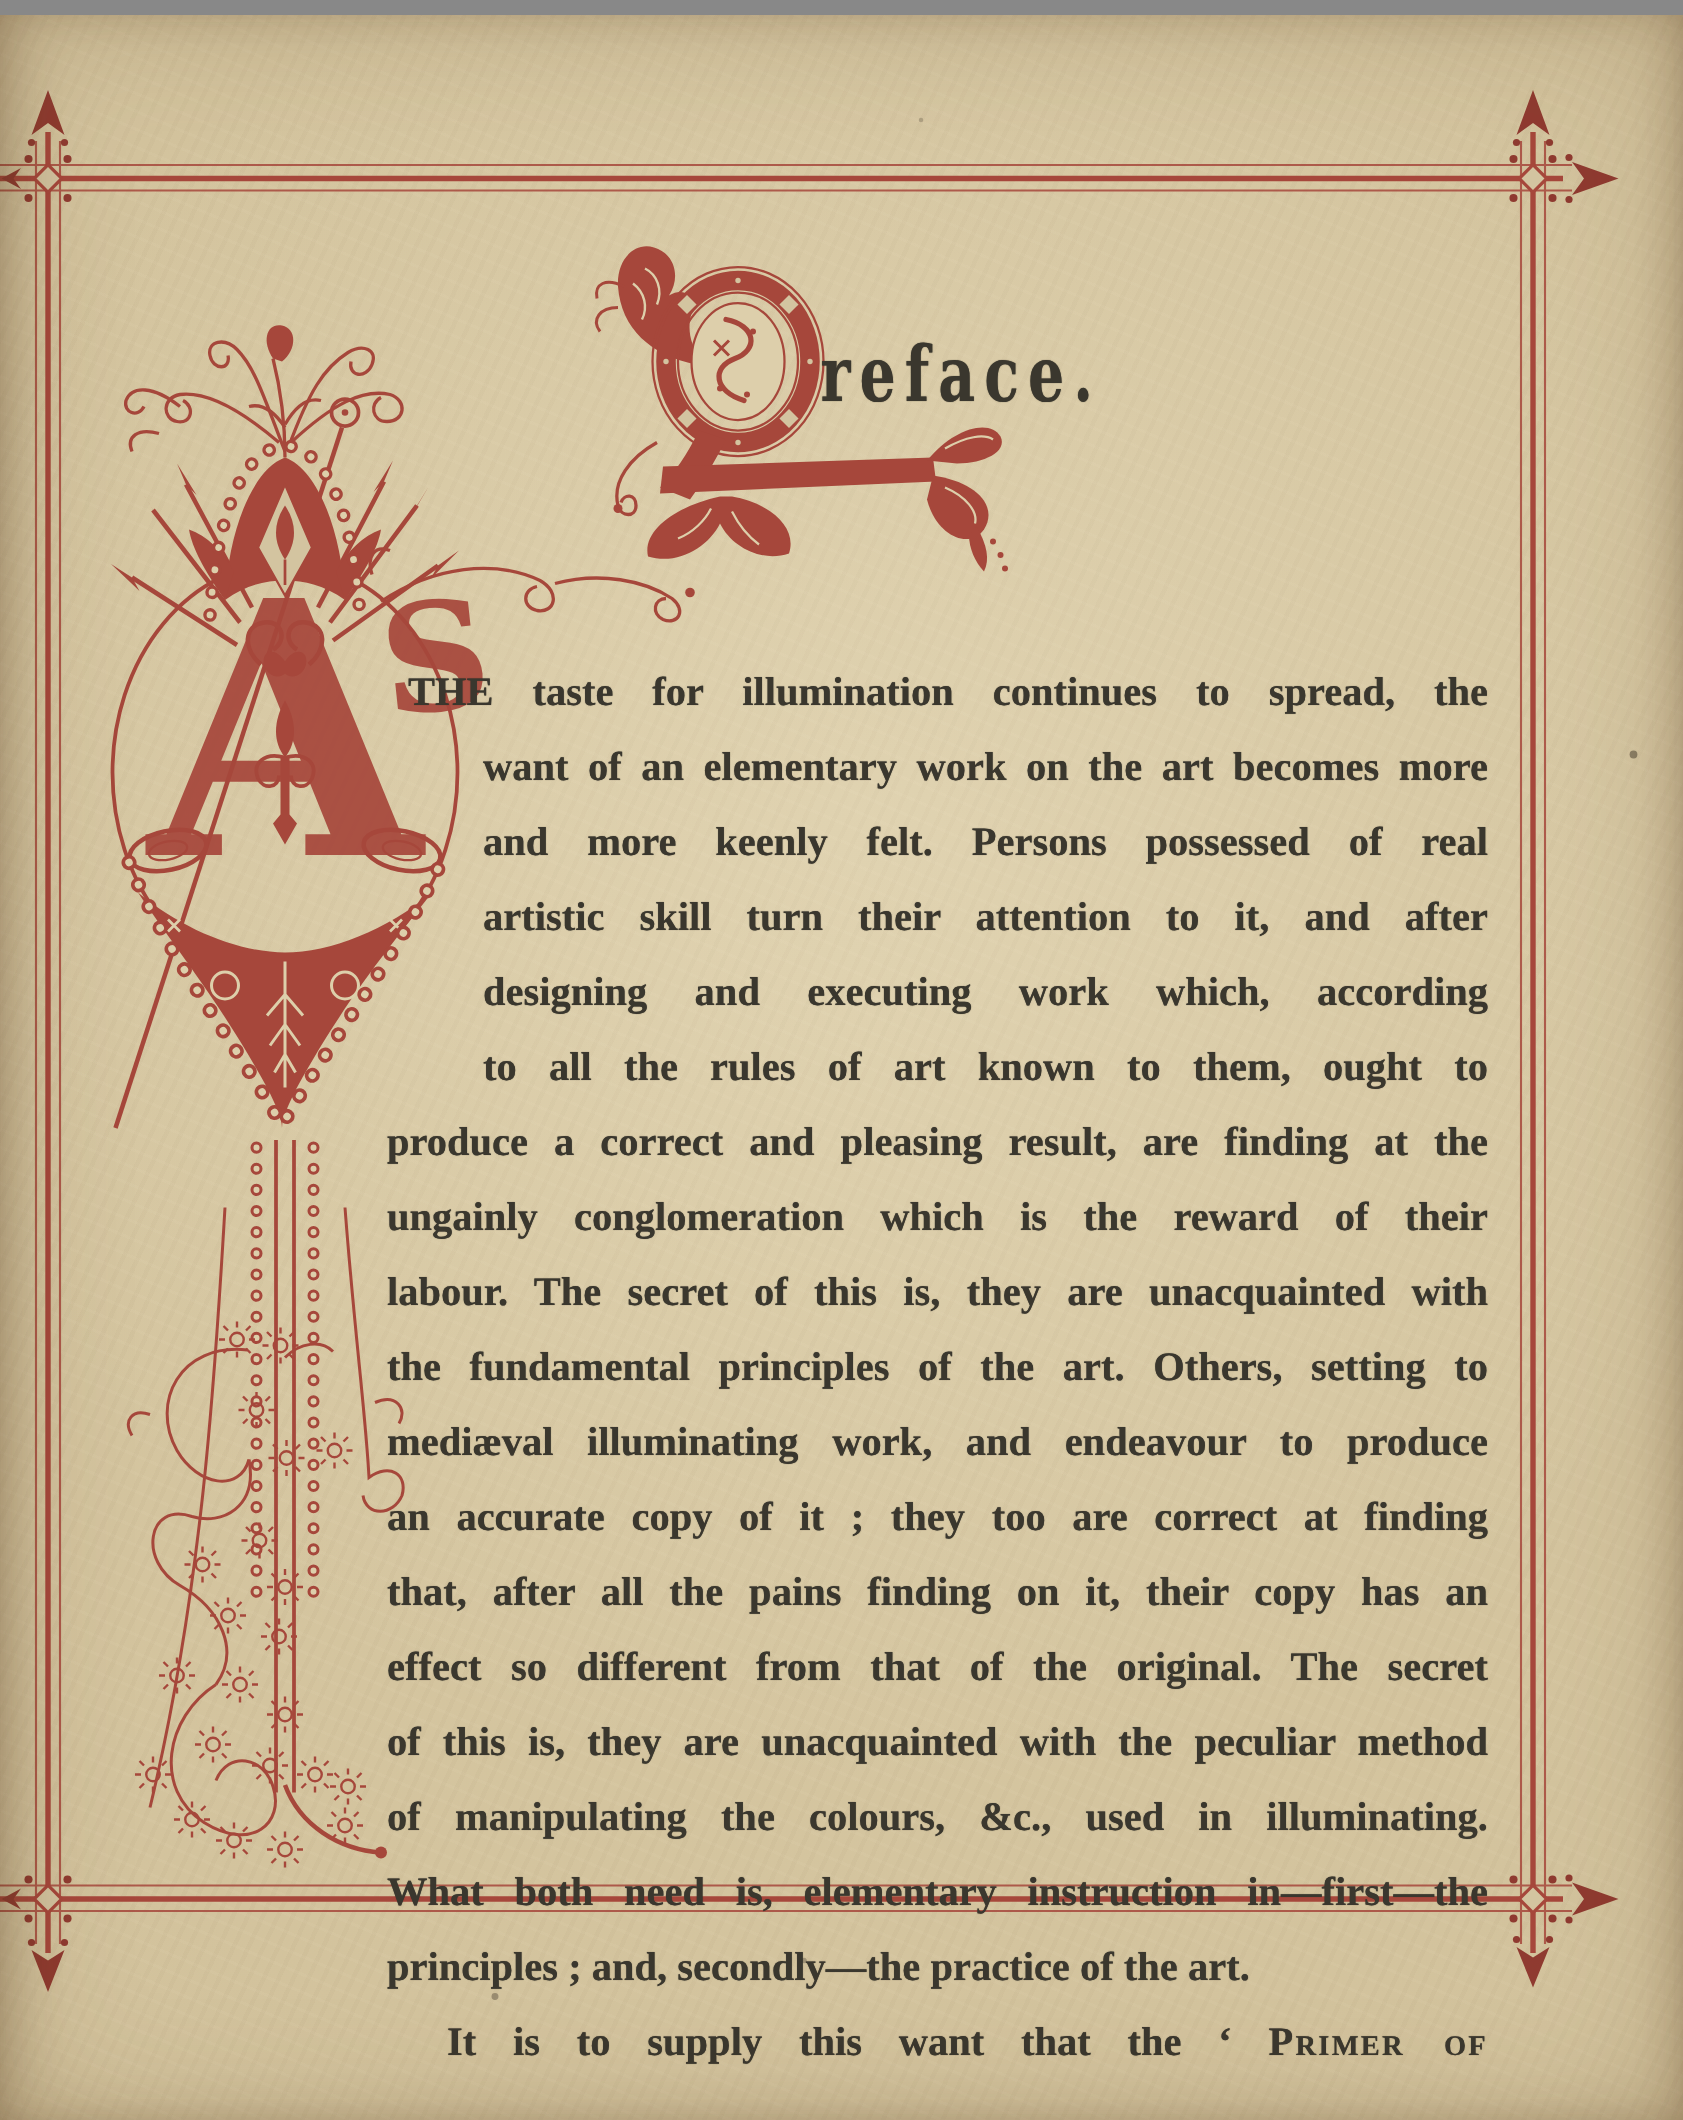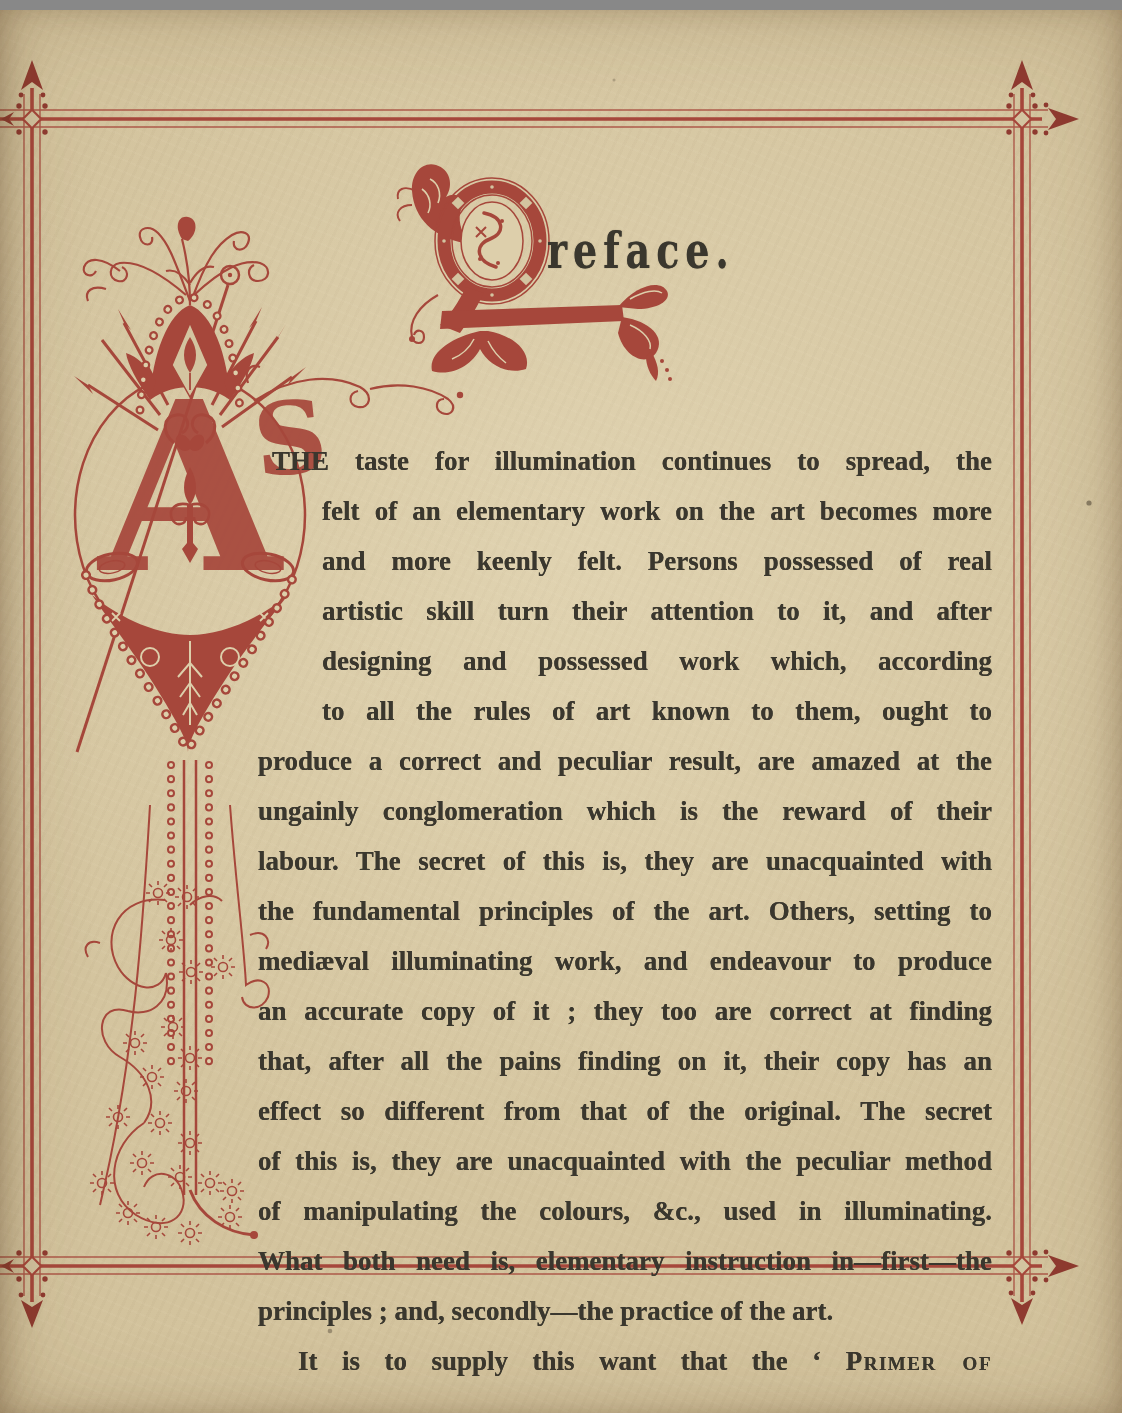--- a/index.html
+++ b/index.html
@@ -322,26 +322,26 @@
       <use href="#star" x="192" y="986"></use>
         <use href="#star" x="62" y="978"></use>
     </g>
   </svg>
 
   <div class="body-text">
     <div class="fa"></div>
     <div class="fb"></div>
 
   <div class="line"><span>THE taste for illumination continues to spread, the</span></div>
-      <div class="line"><span>felt of an elementary work on the art becomes more</span></div>
+      <div class="line"><span>want of an elementary work on the art becomes more</span></div>
       <div class="line"><span>and more keenly felt. Persons possessed of real</span></div>
       <div class="line"><span>artistic skill turn their attention to it, and after</span></div>
-      <div class="line"><span>designing and possessed work which, according</span></div>
+      <div class="line"><span>designing and executing work which, according</span></div>
       <div class="line"><span>to all the rules of art known to them, ought to</span></div>
-      <div class="line"><span>produce a correct and peculiar result, are amazed at the</span></div>
+      <div class="line"><span>produce a correct and pleasing result, are finding at the</span></div>
       <div class="line"><span>ungainly conglomeration which is the reward of their</span></div>
       <div class="line"><span>labour. The secret of this is, they are unacquainted with</span></div>
       <div class="line"><span>the fundamental principles of the art. Others, setting to</span></div>
       <div class="line"><span>mediæval illuminating work, and endeavour to produce</span></div>
       <div class="line"><span>an accurate copy of it ; they too are correct at finding</span></div>
       <div class="line"><span>that, after all the pains finding on it, their copy has an</span></div>
       <div class="line"><span>effect so different from that of the original. The secret</span></div>
       <div class="line"><span>of this is, they are unacquainted with the peculiar method</span></div>
       <div class="line"><span>of manipulating the colours, &amp;c., used in illuminating.</span></div>
       <div class="line"><span>What both need is, elementary instruction in—first—the</span></div>

